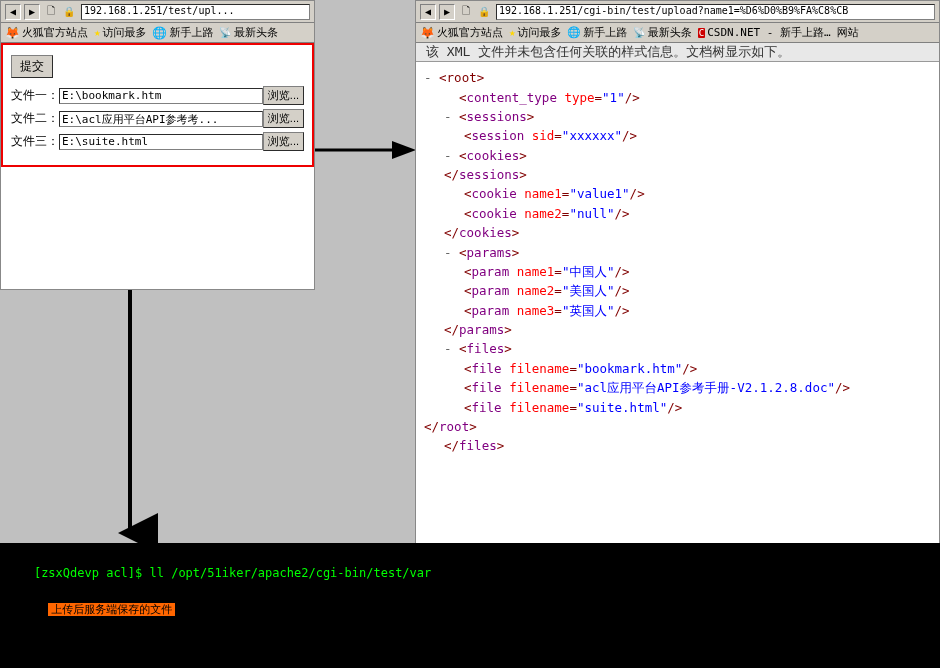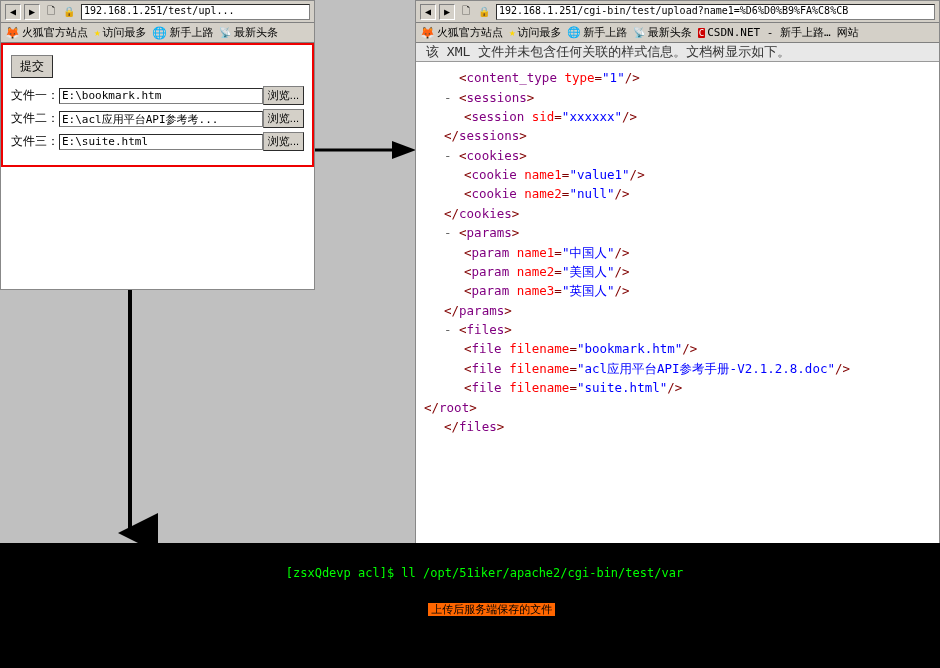--- a/index.html
+++ b/index.html
@@ -138,21 +138,20 @@
       height: 125px;
       background: #000;
       color: #ccc;
       font-family: monospace;
       font-size: 12px;
       padding: 3px 5px;
     }
     .terminal-line {
       line-height: 1.5;
       white-space: pre;
-      text-align: center;
     }
     .t-prompt { color: #00ff00; }
     .t-label {
       background: #ff6600;
       color: #000;
       padding: 0 3px;
       font-size: 11px;
     }
 
     .icon-fox { color: #e06000; font-size: 12px; }
@@ -267,34 +266,37 @@
     <span class="bookmark-item">
       <span>网站</span>
     </span>
   </div>
 
   <div class="xml-msg">
     <span>该 XML 文件并未包含任何关联的样式信息。文档树显示如下。</span>
   </div>
 
   <div class="xml-content" style="font-family:monospace;font-size:12.5px;line-height:1.55;padding:6px 8px;">
+    <div>
+      <span style="color:#666;">- </span><span class="tag">&lt;root&gt;</span>
+    </div>
     <div style="margin-left:20px;">
       <span style="color:#999;">&nbsp;&nbsp;</span><span class="tag">&lt;<span style="color:#800080;">content_type</span> <span style="color:#ff0000;">type</span>=<span style="color:#0000ff;">"1"</span>/&gt;</span>
     </div>
     <div style="margin-left:20px;">
       <span style="color:#666;">- </span><span class="tag">&lt;<span style="color:#800080;">sessions</span>&gt;</span>
     </div>
     <div style="margin-left:40px;">
       <span class="tag">&lt;<span style="color:#800080;">session</span> <span style="color:#ff0000;">sid</span>=<span style="color:#0000ff;">"xxxxxx"</span>/&gt;</span>
     </div>
     <div style="margin-left:20px;">
+      <span style="color:#666;">- </span><span class="tag">&lt;<span style="color:#800080;">cookies</span>&gt;</span>
+    </div>
+    <div style="margin-left:20px;">
       <span class="tag">&lt;/<span style="color:#800080;">sessions</span>&gt;</span>
-    </div>
-    <div style="margin-left:20px;">
-      <span style="color:#666;">- </span><span class="tag">&lt;<span style="color:#800080;">cookies</span>&gt;</span>
     </div>
     <div style="margin-left:40px;">
       <span class="tag">&lt;<span style="color:#800080;">cookie</span> <span style="color:#ff0000;">name1</span>=<span style="color:#0000ff;">"value1"</span>/&gt;</span>
     </div>
     <div style="margin-left:40px;">
       <span class="tag">&lt;<span style="color:#800080;">cookie</span> <span style="color:#ff0000;">name2</span>=<span style="color:#0000ff;">"null"</span>/&gt;</span>
     </div>
     <div style="margin-left:20px;">
       <span class="tag">&lt;/<span style="color:#800080;">cookies</span>&gt;</span>
     </div>

